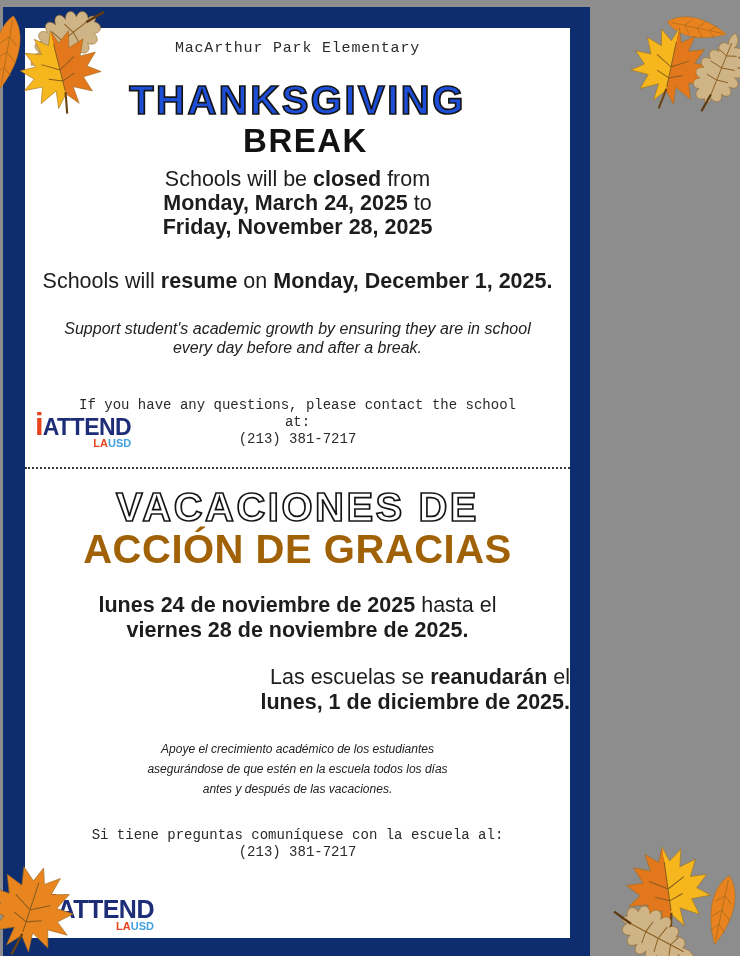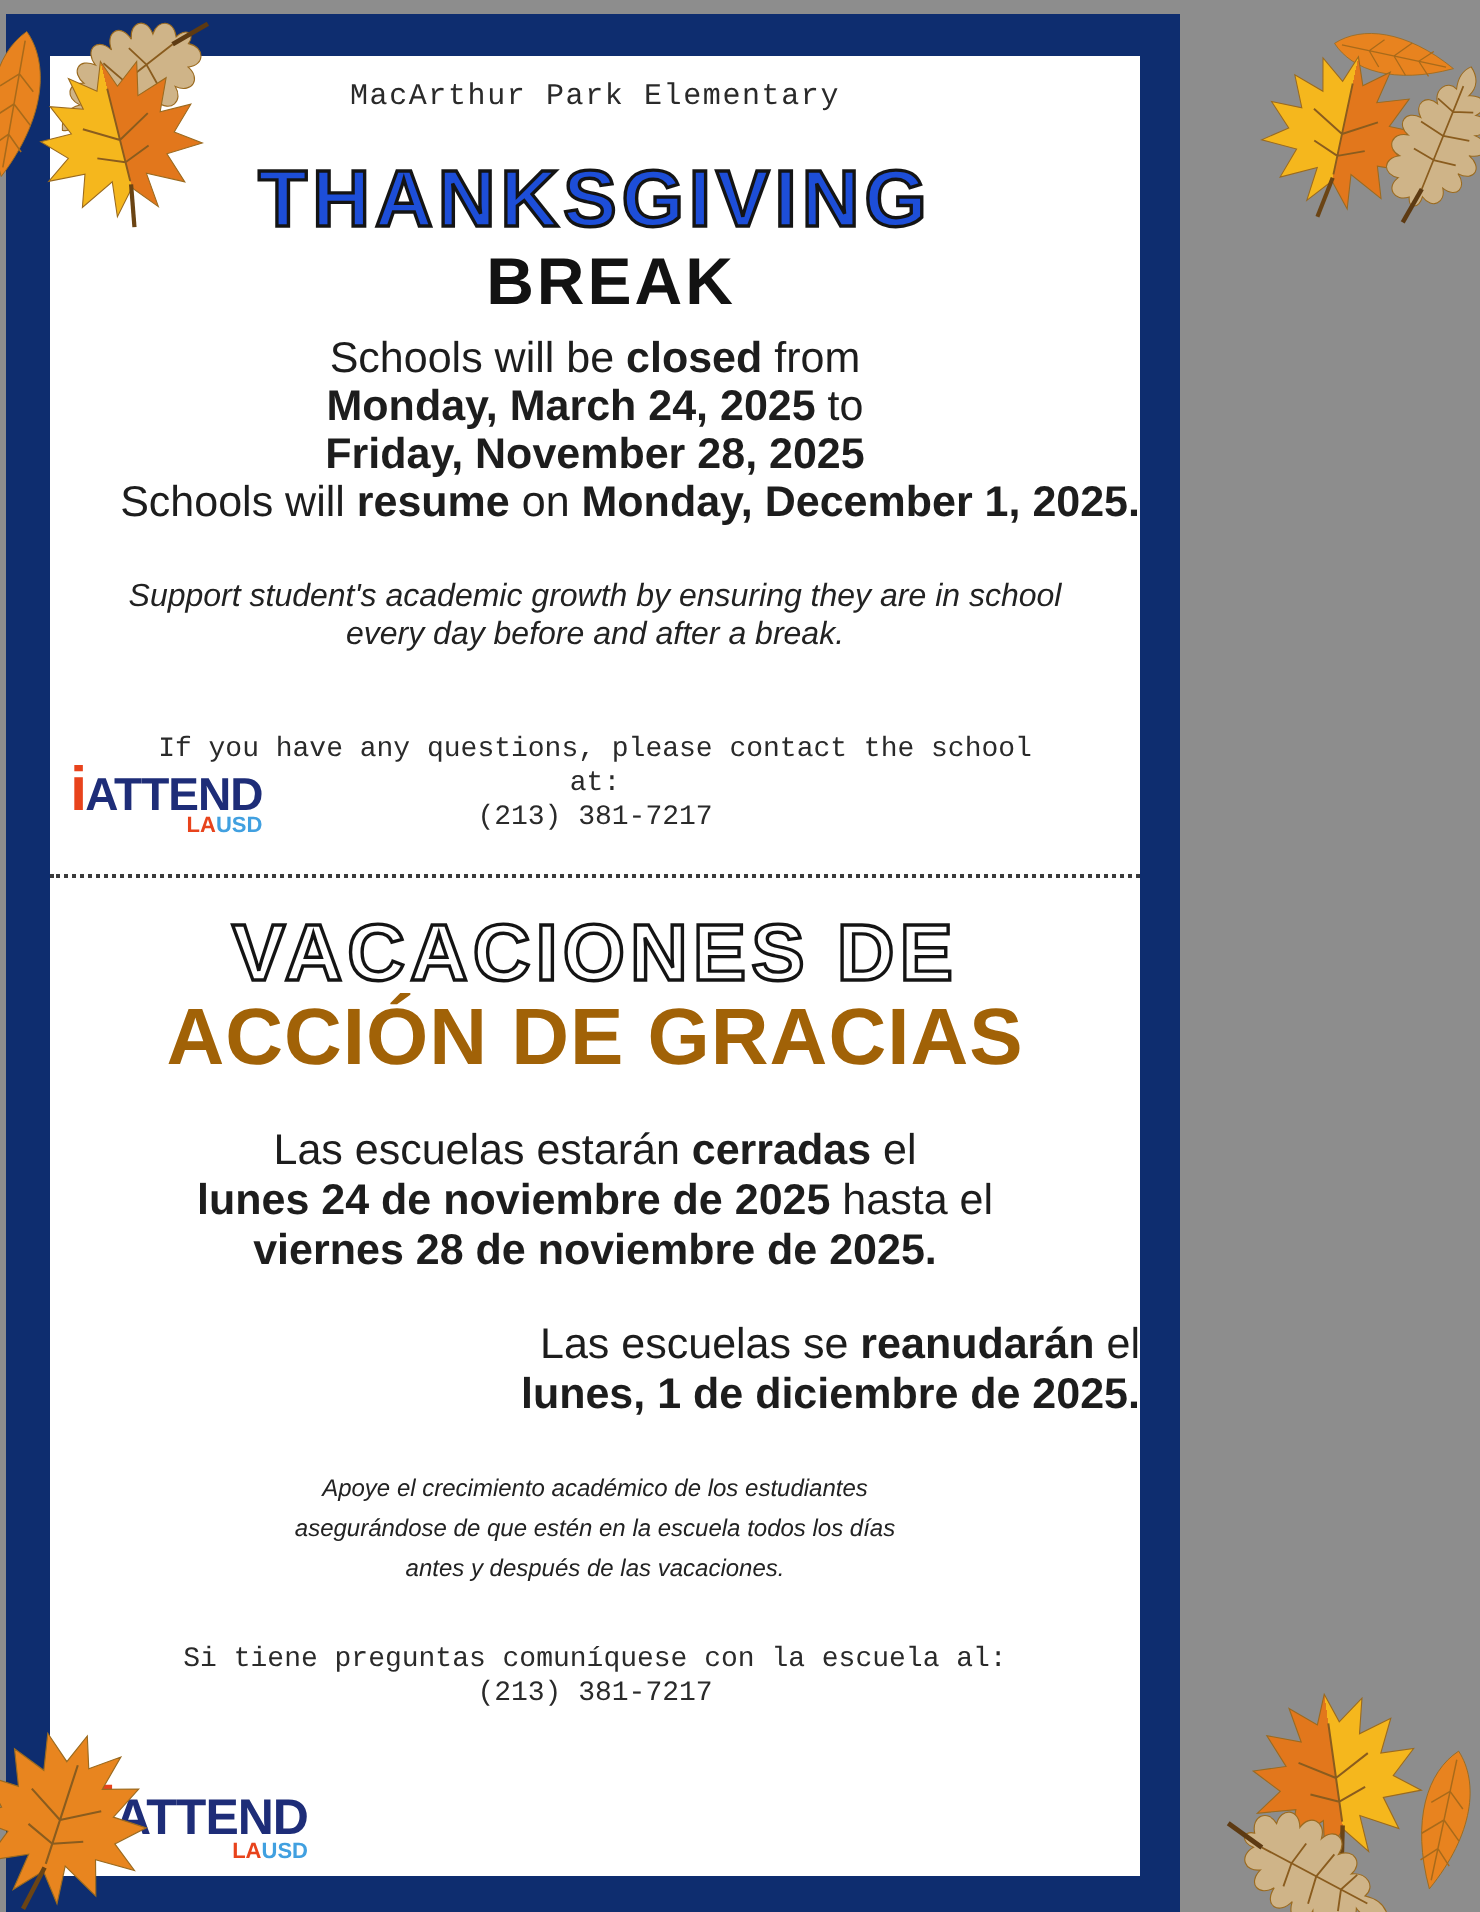--- a/index.html
+++ b/index.html
@@ -21,21 +21,21 @@
     color:#1d4ed8;-webkit-text-stroke:1.7px #141414;
   }
   @supports not (-webkit-text-stroke:1px black){
     .title-outline{color:#141414;}
   }
   .title-solid{font-size:33px;line-height:36px;font-weight:800;letter-spacing:1.5px;color:#121212;padding-left:16px;}
   .para{font-size:21.5px;line-height:24px;color:#1d1d1d;}
   .para .line{white-space:nowrap;}
   .b{font-weight:700;}
   .p-closed{margin-top:8px;}
-  .p-resume{line-height:24px;text-align:right;}
+  .p-resume{margin-top:30px;line-height:24px;}
   .note{margin-top:26px;font-style:italic;font-size:16px;line-height:19px;color:#222;text-align:center;}
   .contact-wrap{position:relative;margin-top:40px;height:56px;}
   .contact{
     font-family:"Liberation Mono","DejaVu Sans Mono",monospace;
     font-size:14px;line-height:17px;color:#2a2a2a;
   }
   .divider{margin-top:14px;border-top:2px dotted #3a3a3a;height:0;width:100%;}
 
   .es-title-outline{margin-top:16px;font-size:40px;line-height:44px;font-weight:800;letter-spacing:2.5px;color:#fff;-webkit-text-stroke:1.7px #141414;}
   @supports not (-webkit-text-stroke:1px black){
@@ -132,21 +132,20 @@
         <div>(213) 381-7217</div>
       </div>
     </div>
 
     <div class="divider"></div>
 
     <div class="es-title-outline">VACACIONES DE</div>
     <div class="es-title-solid">ACCIÓN DE GRACIAS</div>
 
     <div class="para es-p1">
-      <div class="line"><span>Las escuelas estarán </span><span class="b">cerradas</span><span> el</span></div>
       <div class="line"><span class="b">lunes 24 de noviembre de 2025</span><span> hasta el</span></div>
       <div class="line"><span class="b">viernes 28 de noviembre de 2025.</span></div>
     </div>
 
     <div class="para es-p2">
       <div class="line"><span>Las escuelas se </span><span class="b">reanudarán</span><span> el</span></div>
       <div class="line"><span class="b">lunes, 1 de diciembre de 2025.</span></div>
     </div>
 
     <div class="note es-note">

